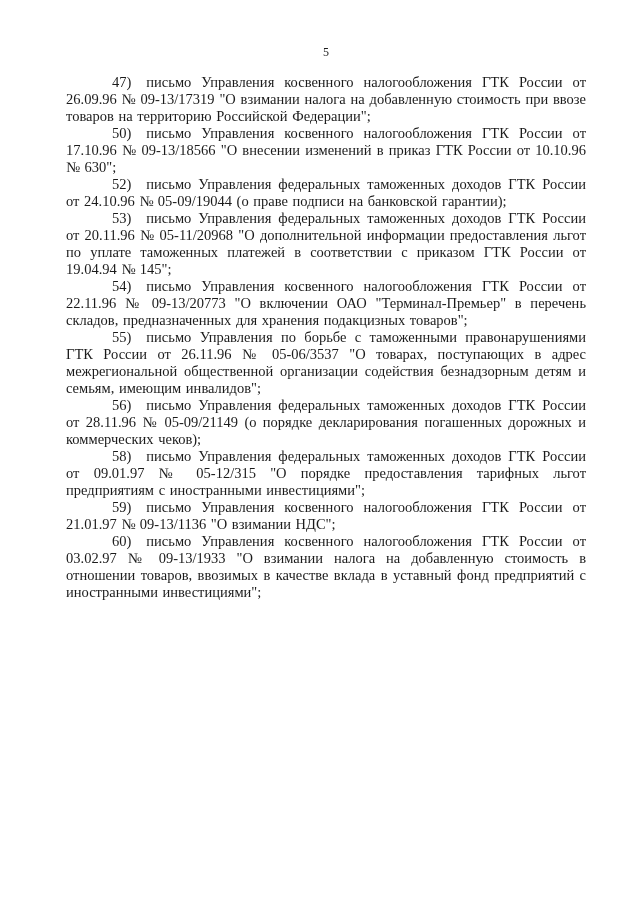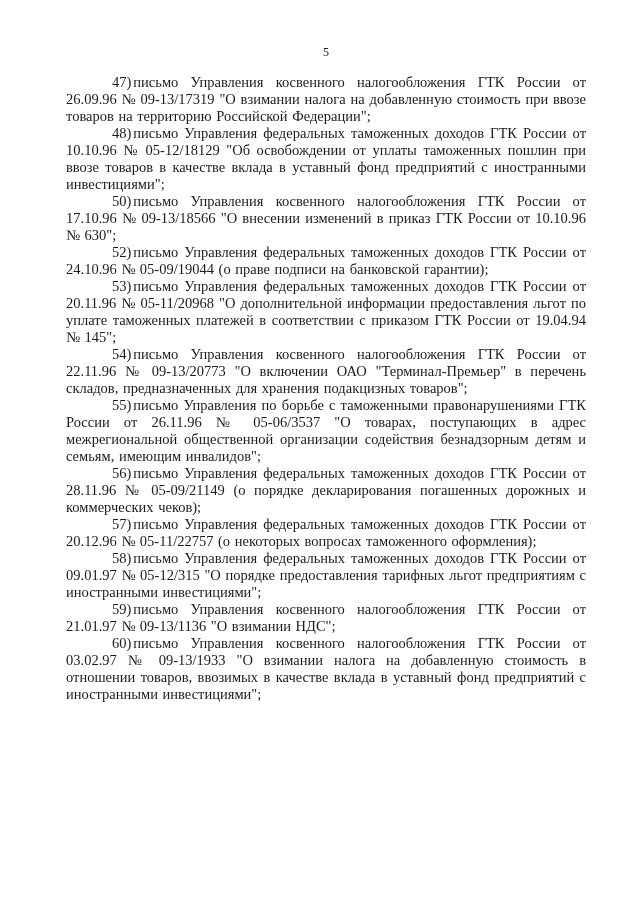--- a/index.html
+++ b/index.html
@@ -31,35 +31,33 @@
   p.item {
     margin: 0;
     text-align: justify;
     font-size: 14.5px;
     line-height: 17px;
     text-indent: 46px;
     word-spacing: 1px;
     hyphens: none;
   }
   p.item .num {
-    margin-right: 2px;
+    margin-right: 15px;
   }
 </style>
 </head>
 <body>
 
 <div class="page">
   <div class="page-number">5</div>
   <div class="content">
     <p class="item"><span class="num">47)</span><span>письмо Управления косвенного налогообложения ГТК России от 26.09.96 № 09-13/17319 "О взимании налога на добавленную стоимость при ввозе товаров на территорию Российской Федерации";</span></p>
-    <p class="item"><span class="num">48)</span><span>письмо Управления федеральных таможенных доходов ГТК России от 10.10.96 № 05-12/18129 "Об освобождении от уплаты таможенных пошлин при ввозе товаров в качестве вклада в уставный фонд предприятий с иностранными инвестициями";</span></p>
     <p class="item"><span class="num">50)</span><span>письмо Управления косвенного налогообложения ГТК России от 17.10.96 № 09-13/18566 "О внесении изменений в приказ ГТК России от 10.10.96 № 630";</span></p>
     <p class="item"><span class="num">52)</span><span>письмо Управления федеральных таможенных доходов ГТК России от 24.10.96 № 05-09/19044 (о праве подписи на банковской гарантии);</span></p>
     <p class="item"><span class="num">53)</span><span>письмо Управления федеральных таможенных доходов ГТК России от 20.11.96 № 05-11/20968 "О дополнительной информации предоставления льгот по уплате таможенных платежей в соответствии с приказом ГТК России от 19.04.94 № 145";</span></p>
     <p class="item"><span class="num">54)</span><span>письмо Управления косвенного налогообложения ГТК России от 22.11.96 № 09-13/20773 "О включении ОАО "Терминал-Премьер" в перечень складов, предназначенных для хранения подакцизных товаров";</span></p>
     <p class="item"><span class="num">55)</span><span>письмо Управления по борьбе с таможенными правонарушениями ГТК России от 26.11.96 № 05-06/3537 "О товарах, поступающих в адрес межрегиональной общественной организации содействия безнадзорным детям и семьям, имеющим инвалидов";</span></p>
     <p class="item"><span class="num">56)</span><span>письмо Управления федеральных таможенных доходов ГТК России от 28.11.96 № 05-09/21149 (о порядке декларирования погашенных дорожных и коммерческих чеков);</span></p>
-    <p class="item"><span class="num">57)</span><span>письмо Управления федеральных таможенных доходов ГТК России от 20.12.96 № 05-11/22757 (о некоторых вопросах таможенного оформления);</span></p>
     <p class="item"><span class="num">58)</span><span>письмо Управления федеральных таможенных доходов ГТК России от 09.01.97 № 05-12/315 "О порядке предоставления тарифных льгот предприятиям с иностранными инвестициями";</span></p>
     <p class="item"><span class="num">59)</span><span>письмо Управления косвенного налогообложения ГТК России от 21.01.97 № 09-13/1136 "О взимании НДС";</span></p>
     <p class="item"><span class="num">60)</span><span>письмо Управления косвенного налогообложения ГТК России от 03.02.97 № 09-13/1933 "О взимании налога на добавленную стоимость в отношении товаров, ввозимых в качестве вклада в уставный фонд предприятий с иностранными инвестициями";</span></p>
   </div>
 </div>
 
 </body></html>

